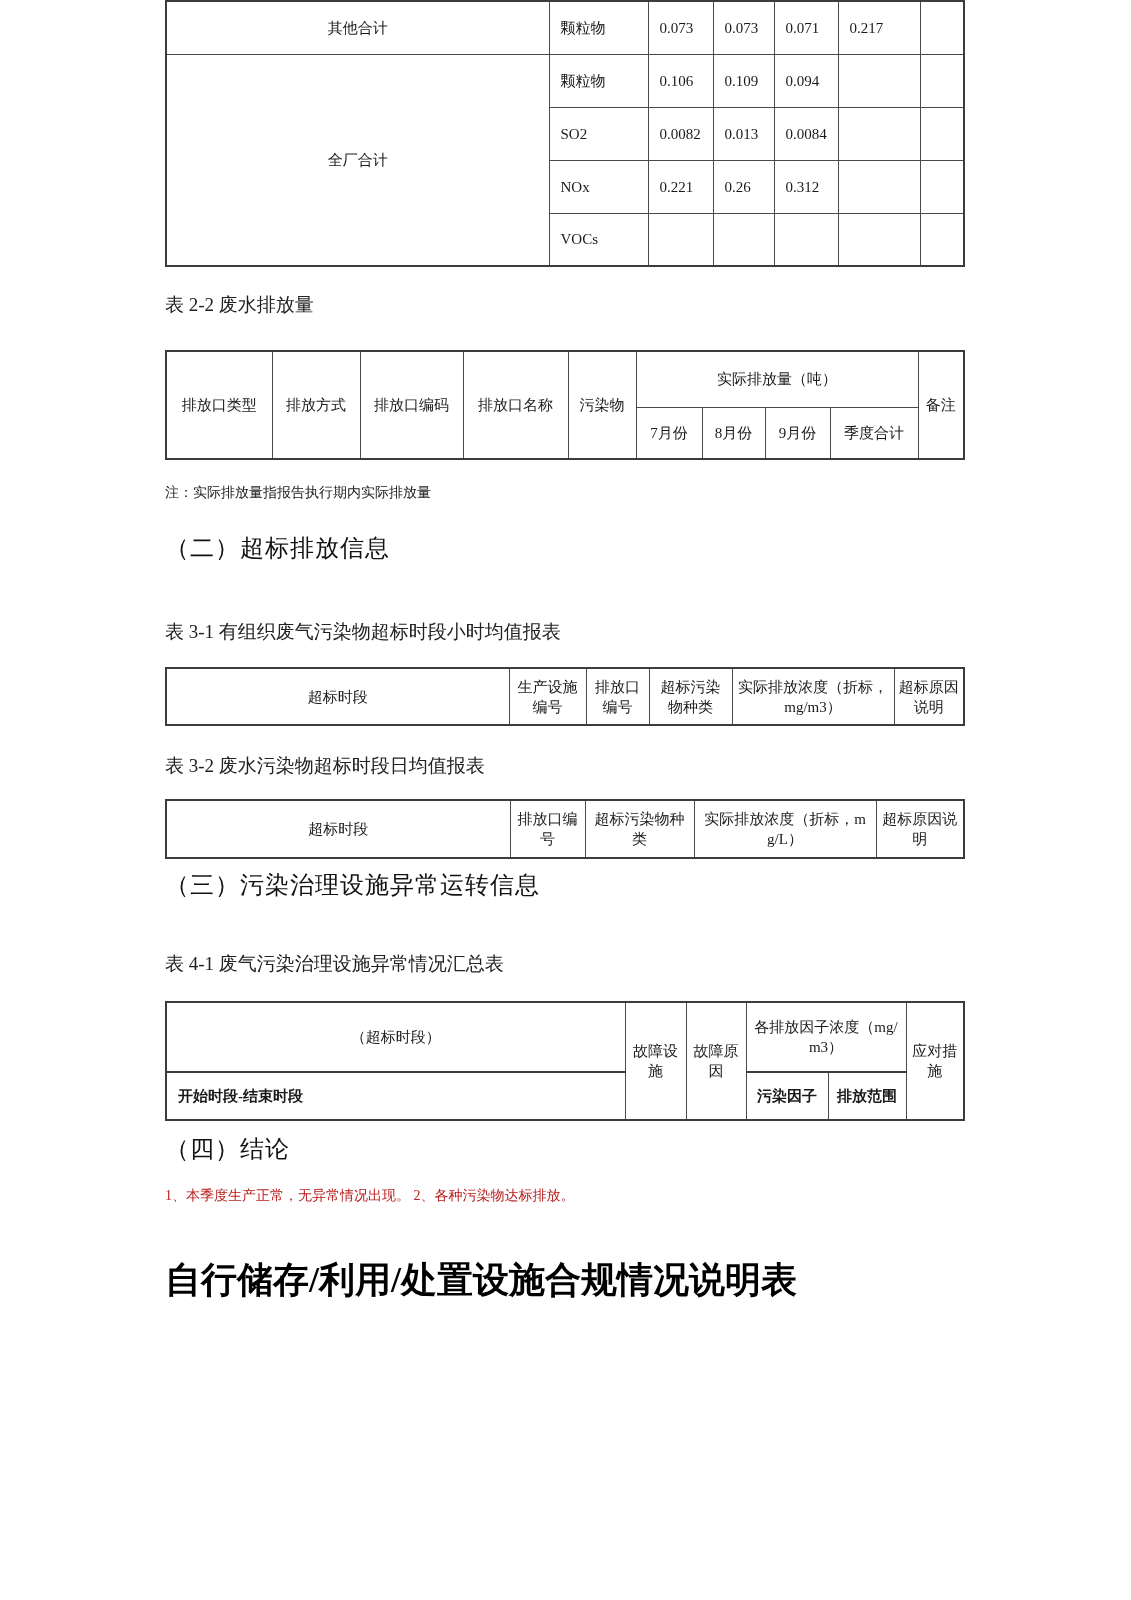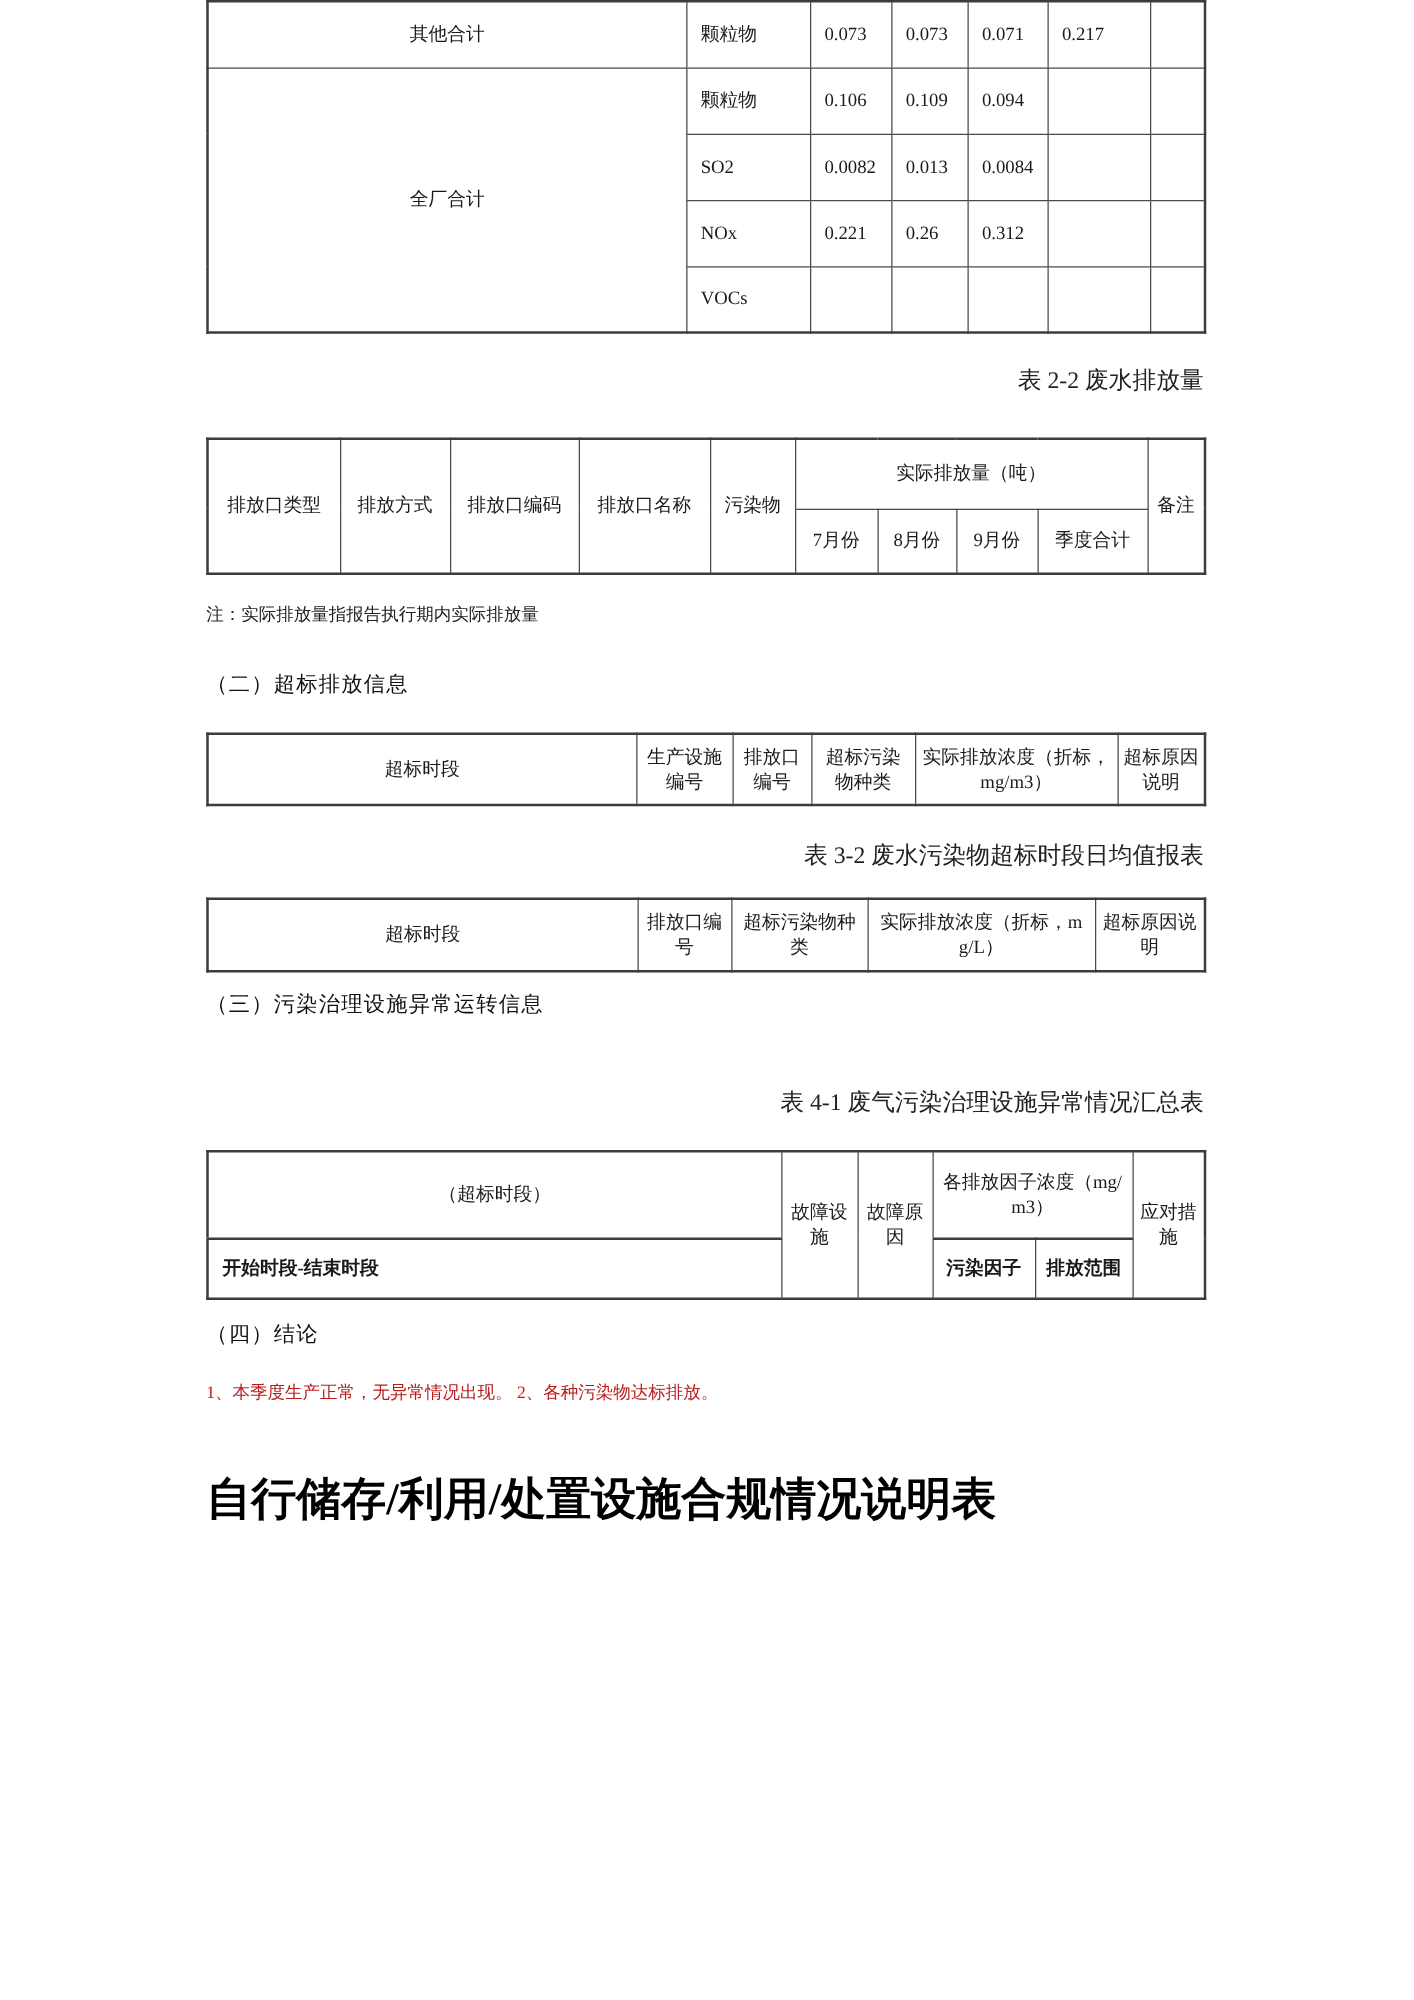--- a/index.html
+++ b/index.html
@@ -16,31 +16,31 @@
      overflow:hidden;word-break:break-all;}
   td.tl{text-align:left;padding-left:11px;}
   .t1 td{height:53px;}
   .t2 .r1 td{height:56px;}
   .t2 .r2 td{height:52px;font-family:Liberation Serif, serif;}
   .t31 td{height:57px;}
   .t32 td{height:58px;}
   .t41 .r1 td{height:70px;}
   .t41 .r2 td{height:48px;font-weight:bold;}
   td.thick-bottom{border-bottom:2px solid #3c3c3c;}
-  .tbl-title{width:798px;text-align:right;font-size:19px;line-height:24px;color:#222;}
+  .tbl-title{width:798px;text-align:left;font-size:19px;line-height:24px;color:#222;}
   .title-22{margin-top:26px;}
   .title-31{margin-top:55px;line-height:26px;}
   .title-32{margin-top:27px;line-height:26px;}
   .title-41{margin-top:50px;line-height:26px;}
   .tbl-t2{margin-top:33px;}
   .tbl-t31{margin-top:22px;}
   .tbl-t32{margin-top:20px;}
   .tbl-t41{margin-top:24px;}
   .footnote{margin-top:24px;font-size:14px;line-height:18px;color:#222;}
-  .section{font-size:17px;line-height:32px;color:#111;letter-spacing:1px;}
+  .section{font-size:24px;line-height:32px;color:#111;letter-spacing:1px;}
   .sec2{margin-top:30px;}
   .sec3{margin-top:10px;}
   .sec4{margin-top:12px;}
   .conclusion{margin-top:22px;font-size:14px;line-height:18px;color:#b91c1c;}
   .final-title{margin-top:50px;font-size:36px;line-height:50px;font-weight:bold;color:#000;}
 </style>
 </head>
 <body>
 
 <div class="page">
@@ -133,20 +133,21 @@
         <td>9月份</td>
         <td>季度合计</td>
       </tr>
     </tbody>
       </table>
 
     <div class="footnote">注：实际排放量指报告执行期内实际排放量</div>
 
     <div class="section sec2">（二）超标排放信息</div>
 
+    <div class="tbl-title title-31">表 3-1 有组织废气污染物超标时段小时均值报表</div>
 
     <table class="t31 tbl-t31">
       <colgroup>
         <col style="width:343px">
           <col style="width:77px">
           <col style="width:63px">
         <col style="width:83px">
           <col style="width:162px">
           <col style="width:70px">
       </colgroup>

